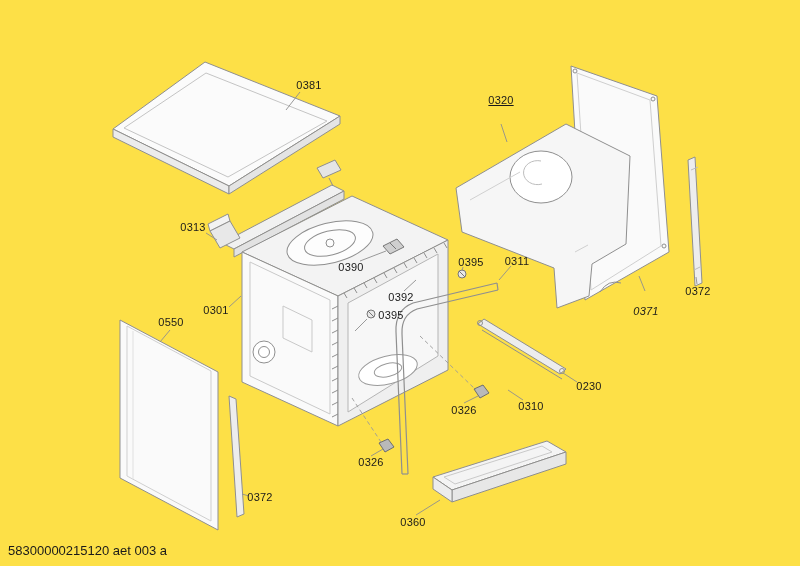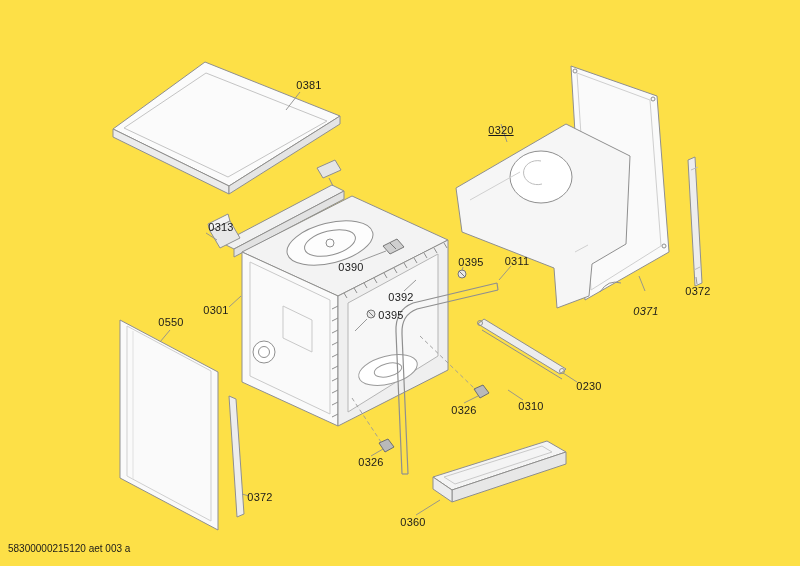--- a/index.html
+++ b/index.html
@@ -18,21 +18,21 @@
     font-size: 11px;
     color: #1a1a1a;
     white-space: nowrap;
     letter-spacing: 0.2px;
     user-select: none;
   }
   .doc-id {
     position: absolute;
     left: 8px;
     top: 543px;
-    font-size: 10px;
+    font-size: 13px;
     color: #1a1a1a;
     white-space: nowrap;
   }
 </style>
 </head>
 <body>
 
 <div class="stage">
 
   <svg width="800" height="566" viewBox="0 0 800 566">
@@ -166,29 +166,29 @@
       <line x1="249" y1="496" x2="242" y2="494"></line>
       <line x1="577" y1="382" x2="563" y2="373"></line>
       <line x1="464" y1="403" x2="478" y2="396"></line>
       <line x1="523" y1="400" x2="508" y2="390"></line>
       <line x1="371" y1="456" x2="383" y2="449"></line>
       <line x1="416" y1="515" x2="440" y2="500"></line>
     </g>
   </svg>
 
   <span class="part-label" style="left:309px; top:85px;">0381</span>
-  <span class="part-label" style="left:193px; top:227px;margin-left:28px;">0313</span>
+  <span class="part-label" style="left:193px; top:227px;">0313</span>
   <span class="part-label" style="left:216px; top:310px;">0301</span>
   <span class="part-label" style="left:171px; top:322px;">0550</span>
   <span class="part-label" style="left:351px; top:267px;">0390</span>
   <span class="part-label" style="left:401px; top:297px;">0392</span>
   <span class="part-label" style="left:391px; top:315px;">0395</span>
   <span class="part-label" style="left:471px; top:262px;">0395</span>
   <span class="part-label" style="left:517px; top:261px;">0311</span>
-  <span class="part-label" style="left:501px; top:130px;text-decoration:underline;">0320</span>
+  <span class="part-label" style="left:501px; top:100px;text-decoration:underline;">0320</span>
   <span class="part-label" style="left:646px; top:311px;font-style:italic;">0371</span>
   <span class="part-label" style="left:698px; top:291px;">0372</span>
   <span class="part-label" style="left:260px; top:497px;">0372</span>
   <span class="part-label" style="left:589px; top:386px;">0230</span>
   <span class="part-label" style="left:464px; top:410px;">0326</span>
   <span class="part-label" style="left:531px; top:406px;text-align:right;">0310</span>
   <span class="part-label" style="left:371px; top:462px;">0326</span>
   <span class="part-label" style="left:413px; top:522px;">0360</span>
 
   <div class="doc-id">58300000215120 aet 003 a</div>

